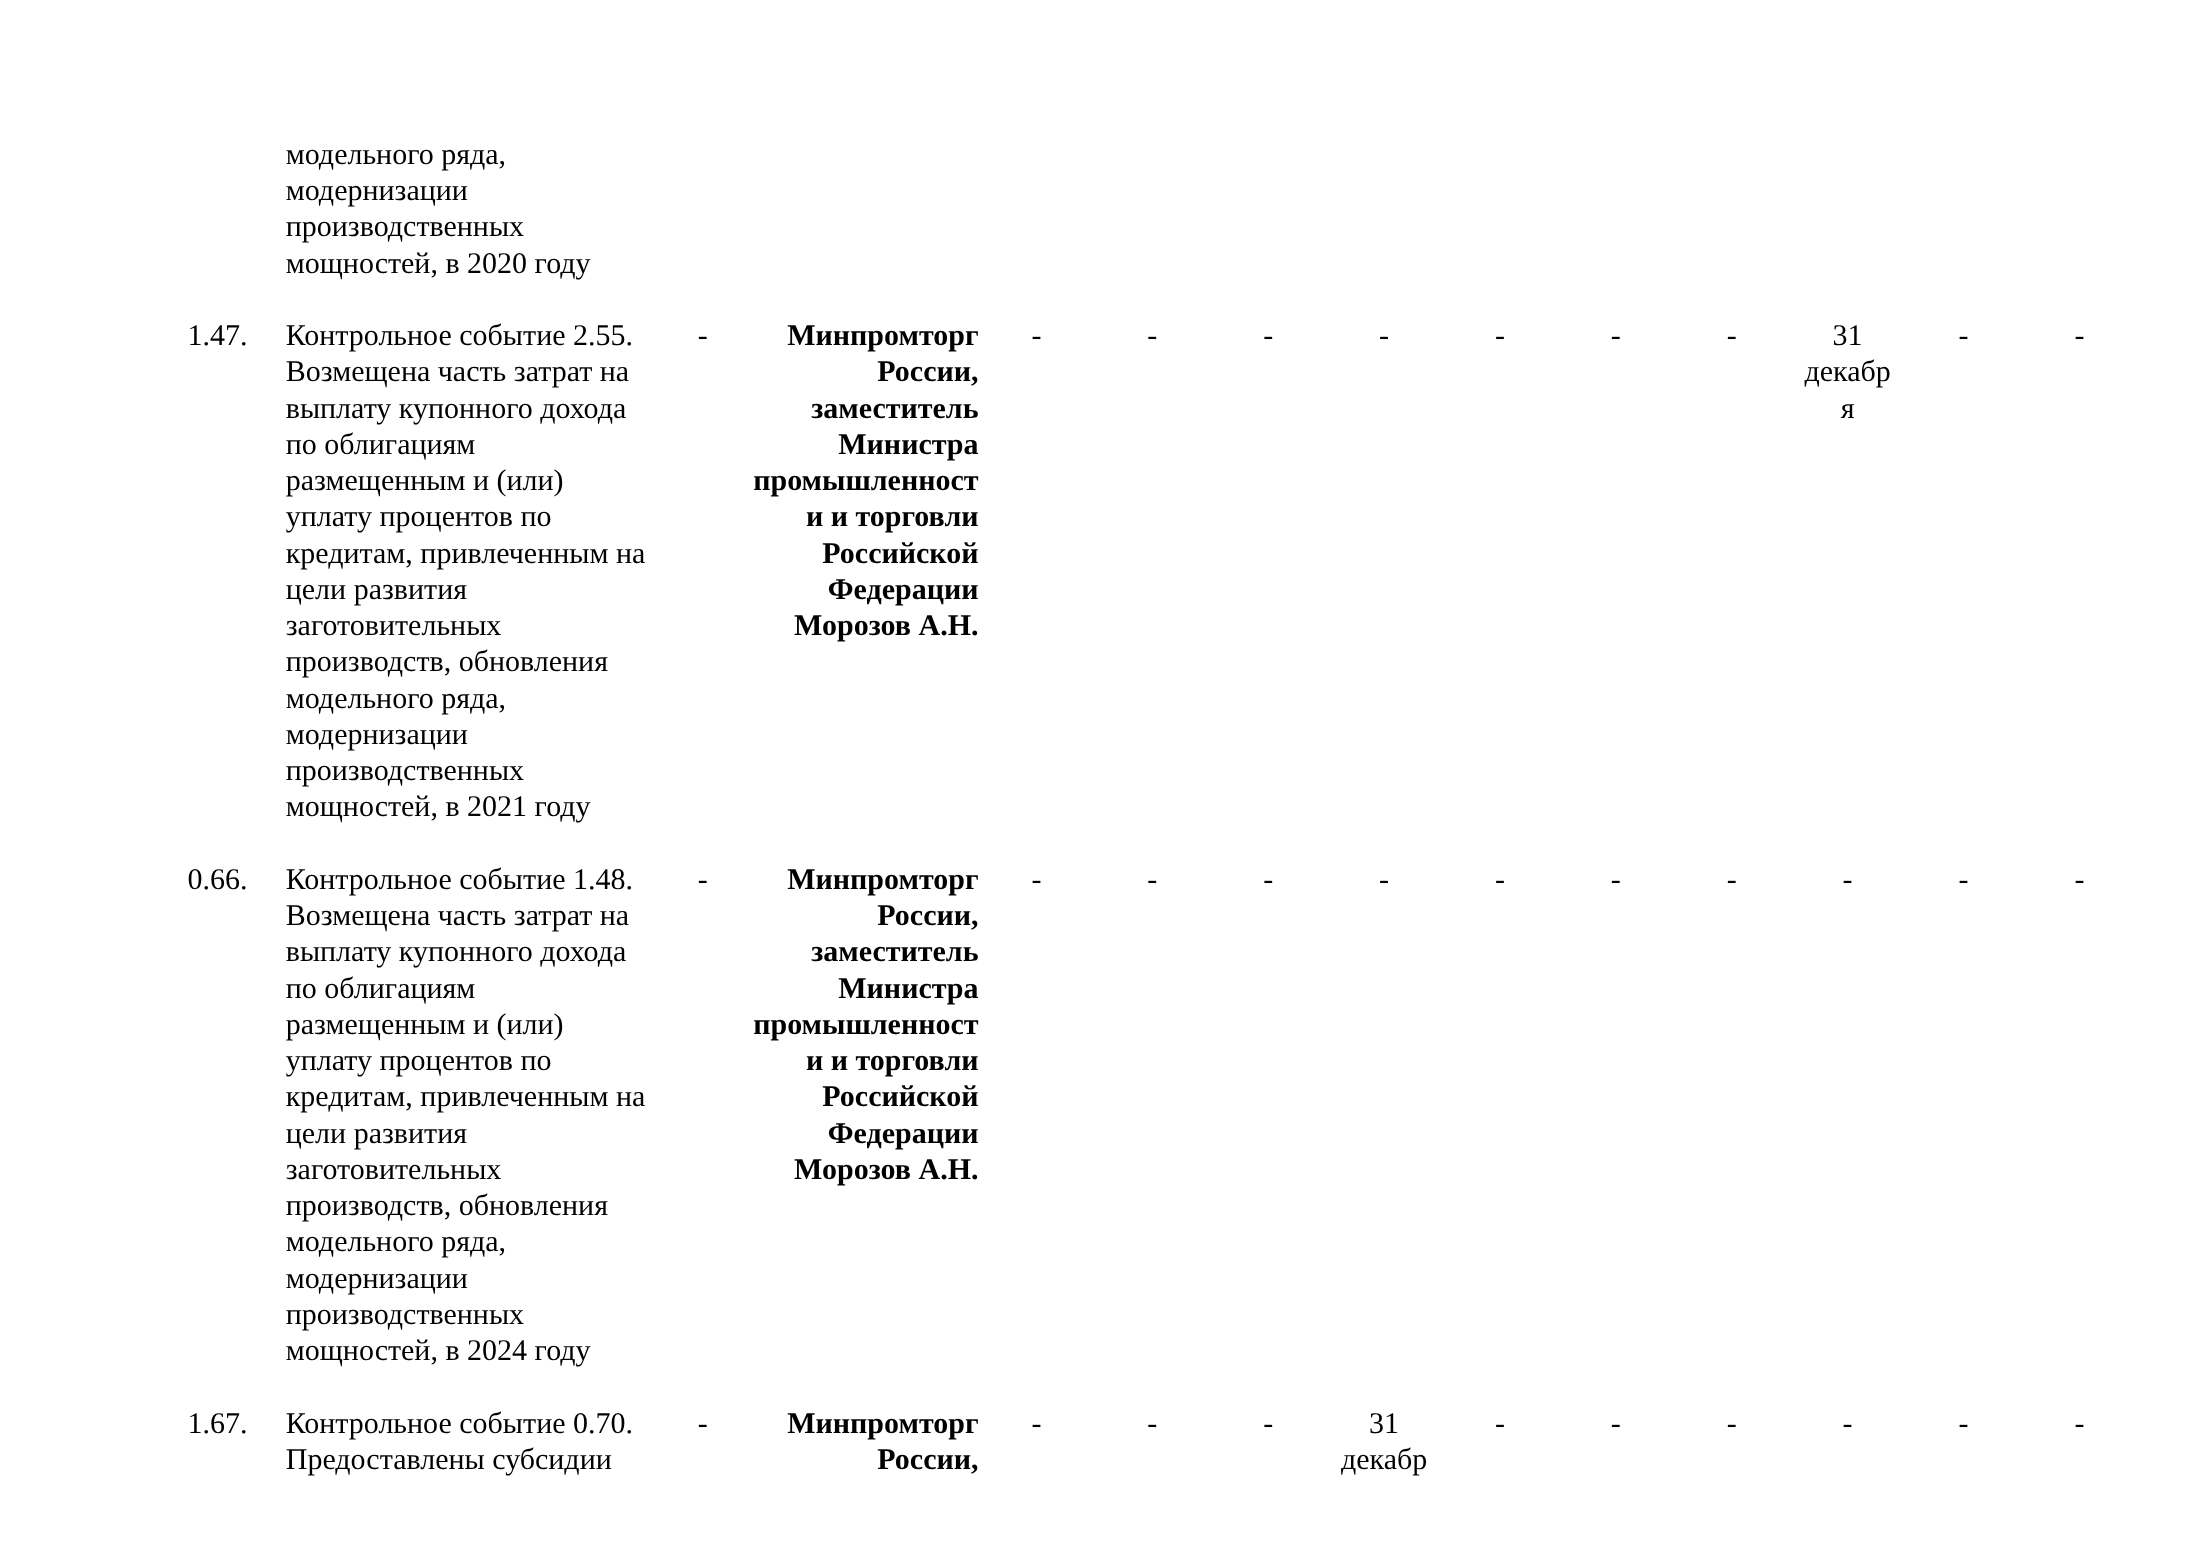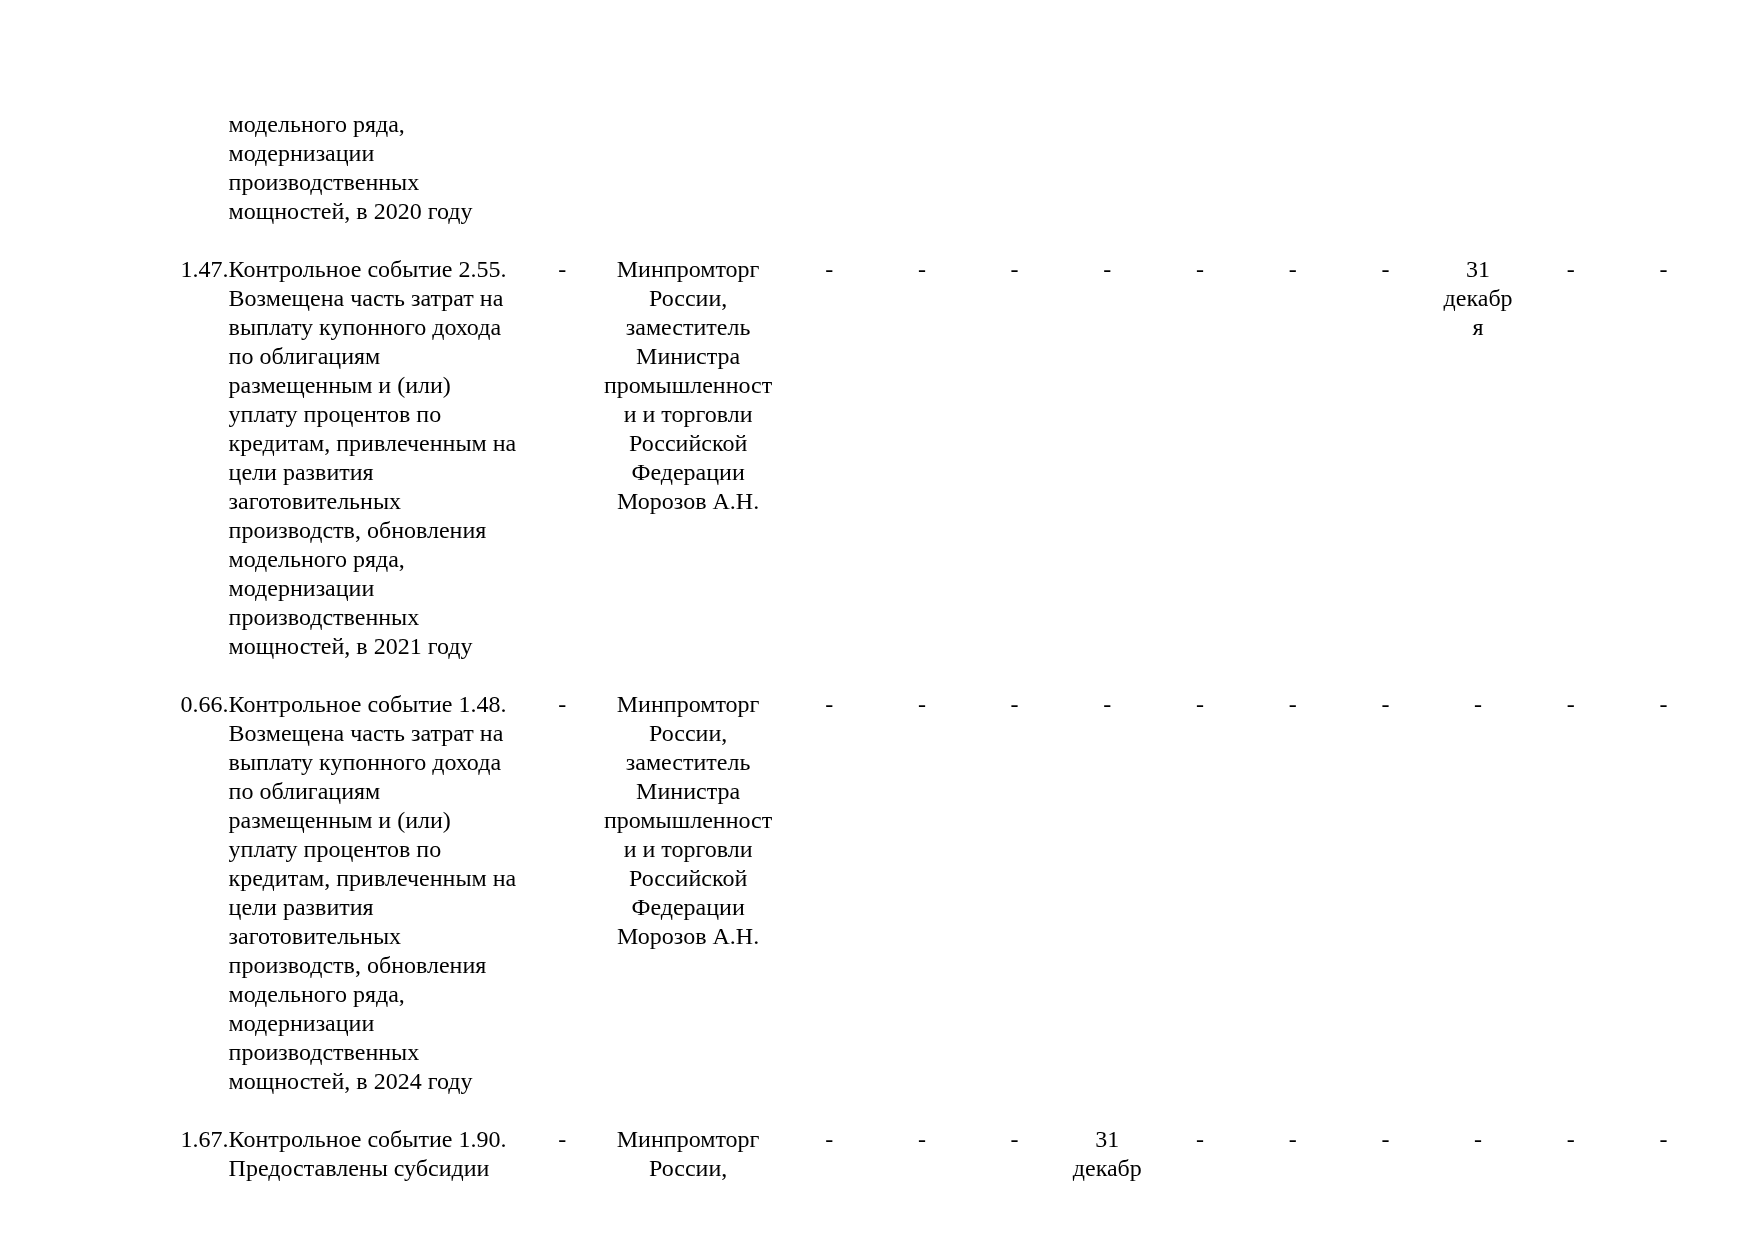--- a/index.html
+++ b/index.html
@@ -26,24 +26,24 @@
     table-layout: fixed;
     width: 1560px;
     margin-left: 150px;
   }
   table.doc-table td {
     vertical-align: top;
     padding: 0;
     font-size: 24px;
     line-height: 29px;
   }
-  .col-num      { width: 78px;  text-align: right; padding-right: 8px; }
+  .col-num      { width: 78px;  text-align: left; padding-right: 8px; }
   .col-name     { width: 300px; text-align: left; padding-right: 10px;}
   .col-dash1    { width: 62px;  text-align: center; }
-  .col-resp     { width: 188px; text-align: center; padding-right: 10px;}
+  .col-resp     { width: 188px; text-align: right; padding-right: 10px; font-weight: bold;}
   .col-c1       { width: 92px;  text-align: center; }
   .col-c2       { width: 92px;  text-align: center; }
   .col-c3       { width: 92px;  text-align: center; }
   .col-c4       { width: 92px;  text-align: center; }
   .col-c5       { width: 92px;  text-align: center; }
   .col-c6       { width: 92px;  text-align: center; }
   .col-c7       { width: 92px;  text-align: center; }
   .col-c8       { width: 92px;  text-align: center; }
   .col-c9       { width: 92px;  text-align: center; }
   .col-c10      { width: 92px;  text-align: center; }
@@ -187,21 +187,21 @@
         <td class="col-c9 center-wrap">-</td>
         <td class="col-c10 center-wrap">-</td>
       </tr>
 
       <tr class="row-spacer">
           <td colspan="14"></td>
         </tr>
 
       <tr>
         <td class="col-num">1.67.</td>
-        <td class="col-name cell-text">Контрольное событие 1.90.
+        <td class="col-name cell-text">Контрольное событие 0.70.
 Предоставлены субсидии</td>
         <td class="col-dash1">-</td>
         <td class="col-resp cell-text">Минпромторг
 России,</td>
         <td class="col-c1 center-wrap">-</td>
         <td class="col-c2 center-wrap">-</td>
         <td class="col-c3 center-wrap">-</td>
         <td class="col-c4 center-wrap">31
 декабр</td>
         <td class="col-c5 center-wrap">-</td>

